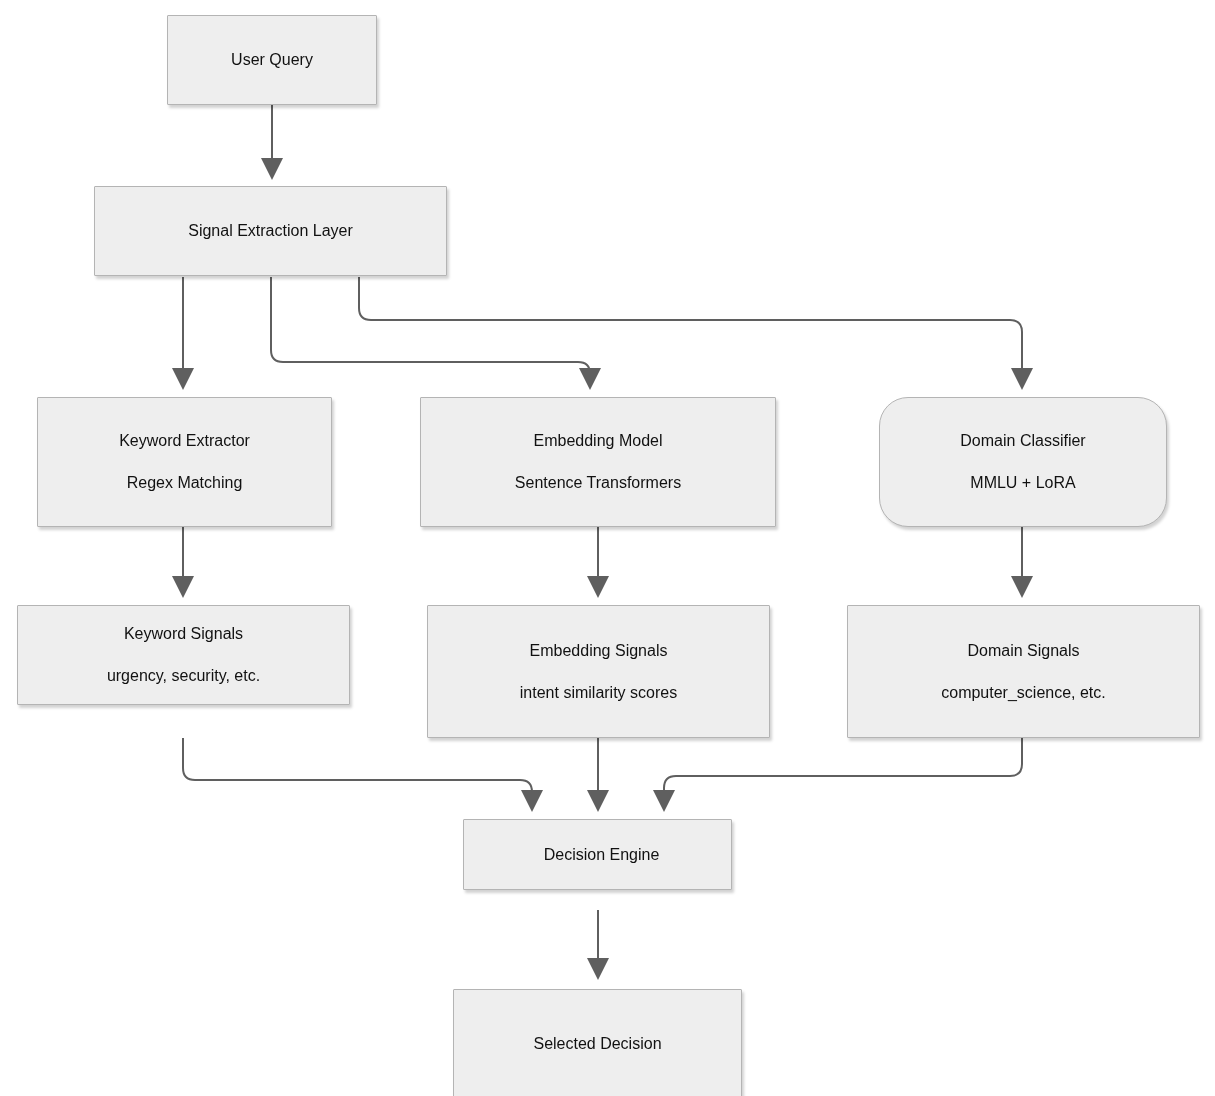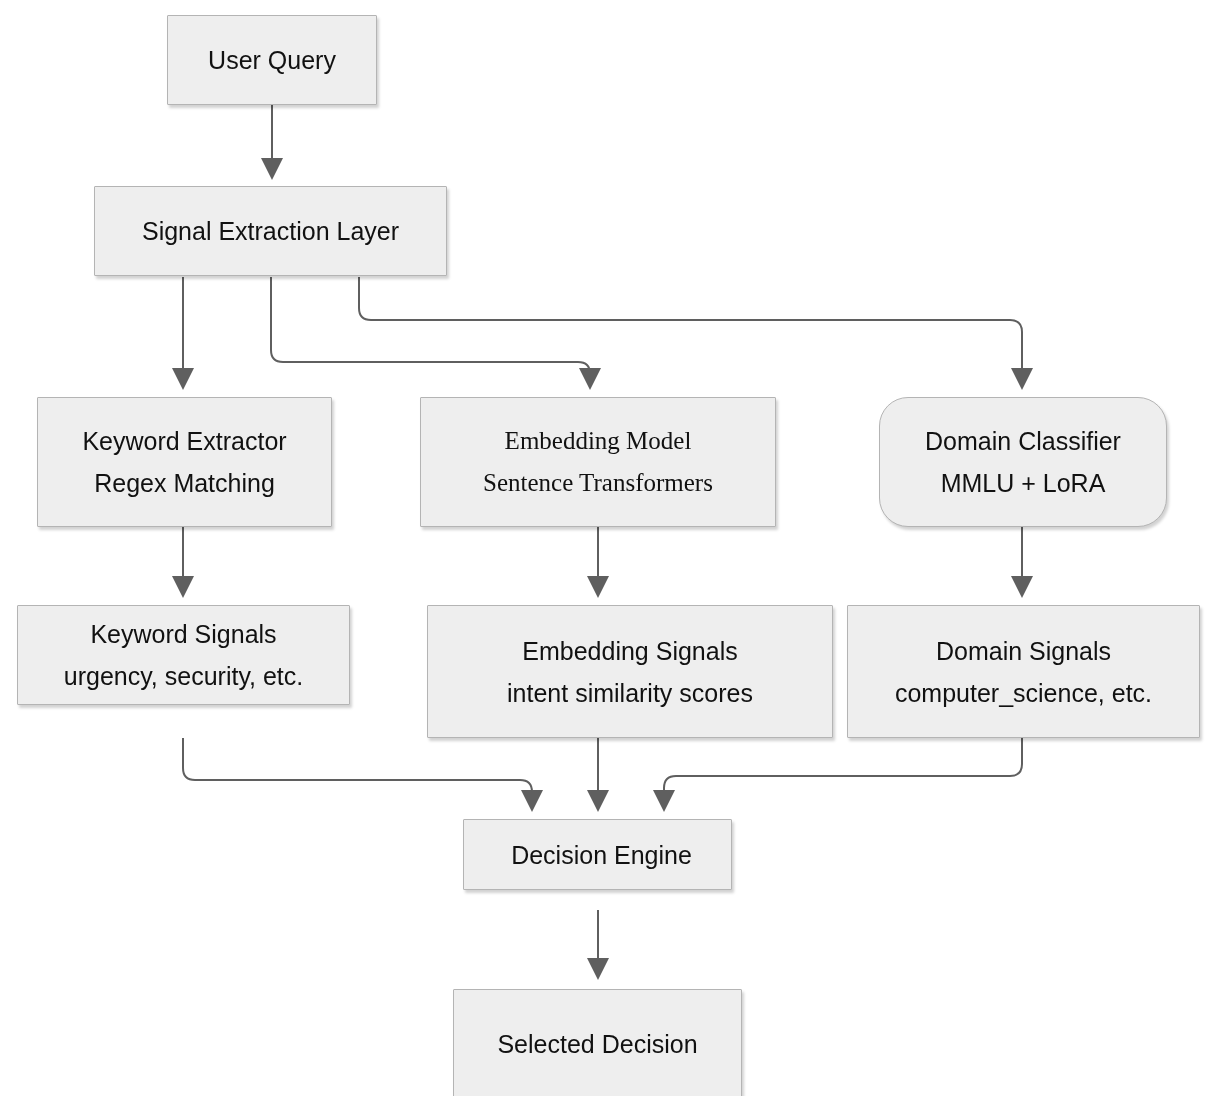--- a/index.html
+++ b/index.html
@@ -37,31 +37,31 @@
     background: var(--node-fill);
     border: 1.5px solid var(--node-border);
     border-radius: 1px;
     box-shadow: 2px 3px 3px rgba(0,0,0,0.18);
     display: flex;
     flex-direction: column;
     align-items: center;
     justify-content: center;
     text-align: center;
     color: var(--text);
-    font-size: 25px;
+    font-size: 16px;
     line-height: 42px;
   }
   
   .n-user-query        { left: 167px; top: 15px;  width: 210px; height: 90px; }
   .n-signal-extraction { left: 94px;  top: 186px; width: 353px; height: 90px; }
   .n-keyword-extractor { left: 37px;  top: 397px; width: 295px; height: 130px; }
-  .n-embedding-model   { left: 420px; top: 397px; width: 356px; height: 130px; font-family: Liberation Serif, serif; }
+  .n-embedding-model   { left: 420px; top: 397px; width: 356px; height: 130px; }
   .n-domain-classifier { left: 879px; top: 397px; width: 288px; height: 130px; border-radius: 29px; }
   .n-keyword-signals   { left: 17px;  top: 605px; width: 333px; height: 100px; }
-  .n-embedding-signals { left: 427px; top: 605px; width: 406px; height: 133px; }
+  .n-embedding-signals { left: 427px; top: 605px; width: 343px; height: 133px; }
   .n-domain-signals    { left: 847px; top: 605px; width: 353px; height: 133px; }
   .n-decision-engine   { left: 463px; top: 819px; width: 269px; height: 71px; padding-left: 8px; }
   .n-selected-decision { left: 453px; top: 989px; width: 289px; height: 110px; }
 </style>
 </head>
 <body>
 
 <div class="canvas">
 
   <svg class="edges-layer" viewBox="0 0 1215 1096" xmlns="http://www.w3.org/2000/svg">

